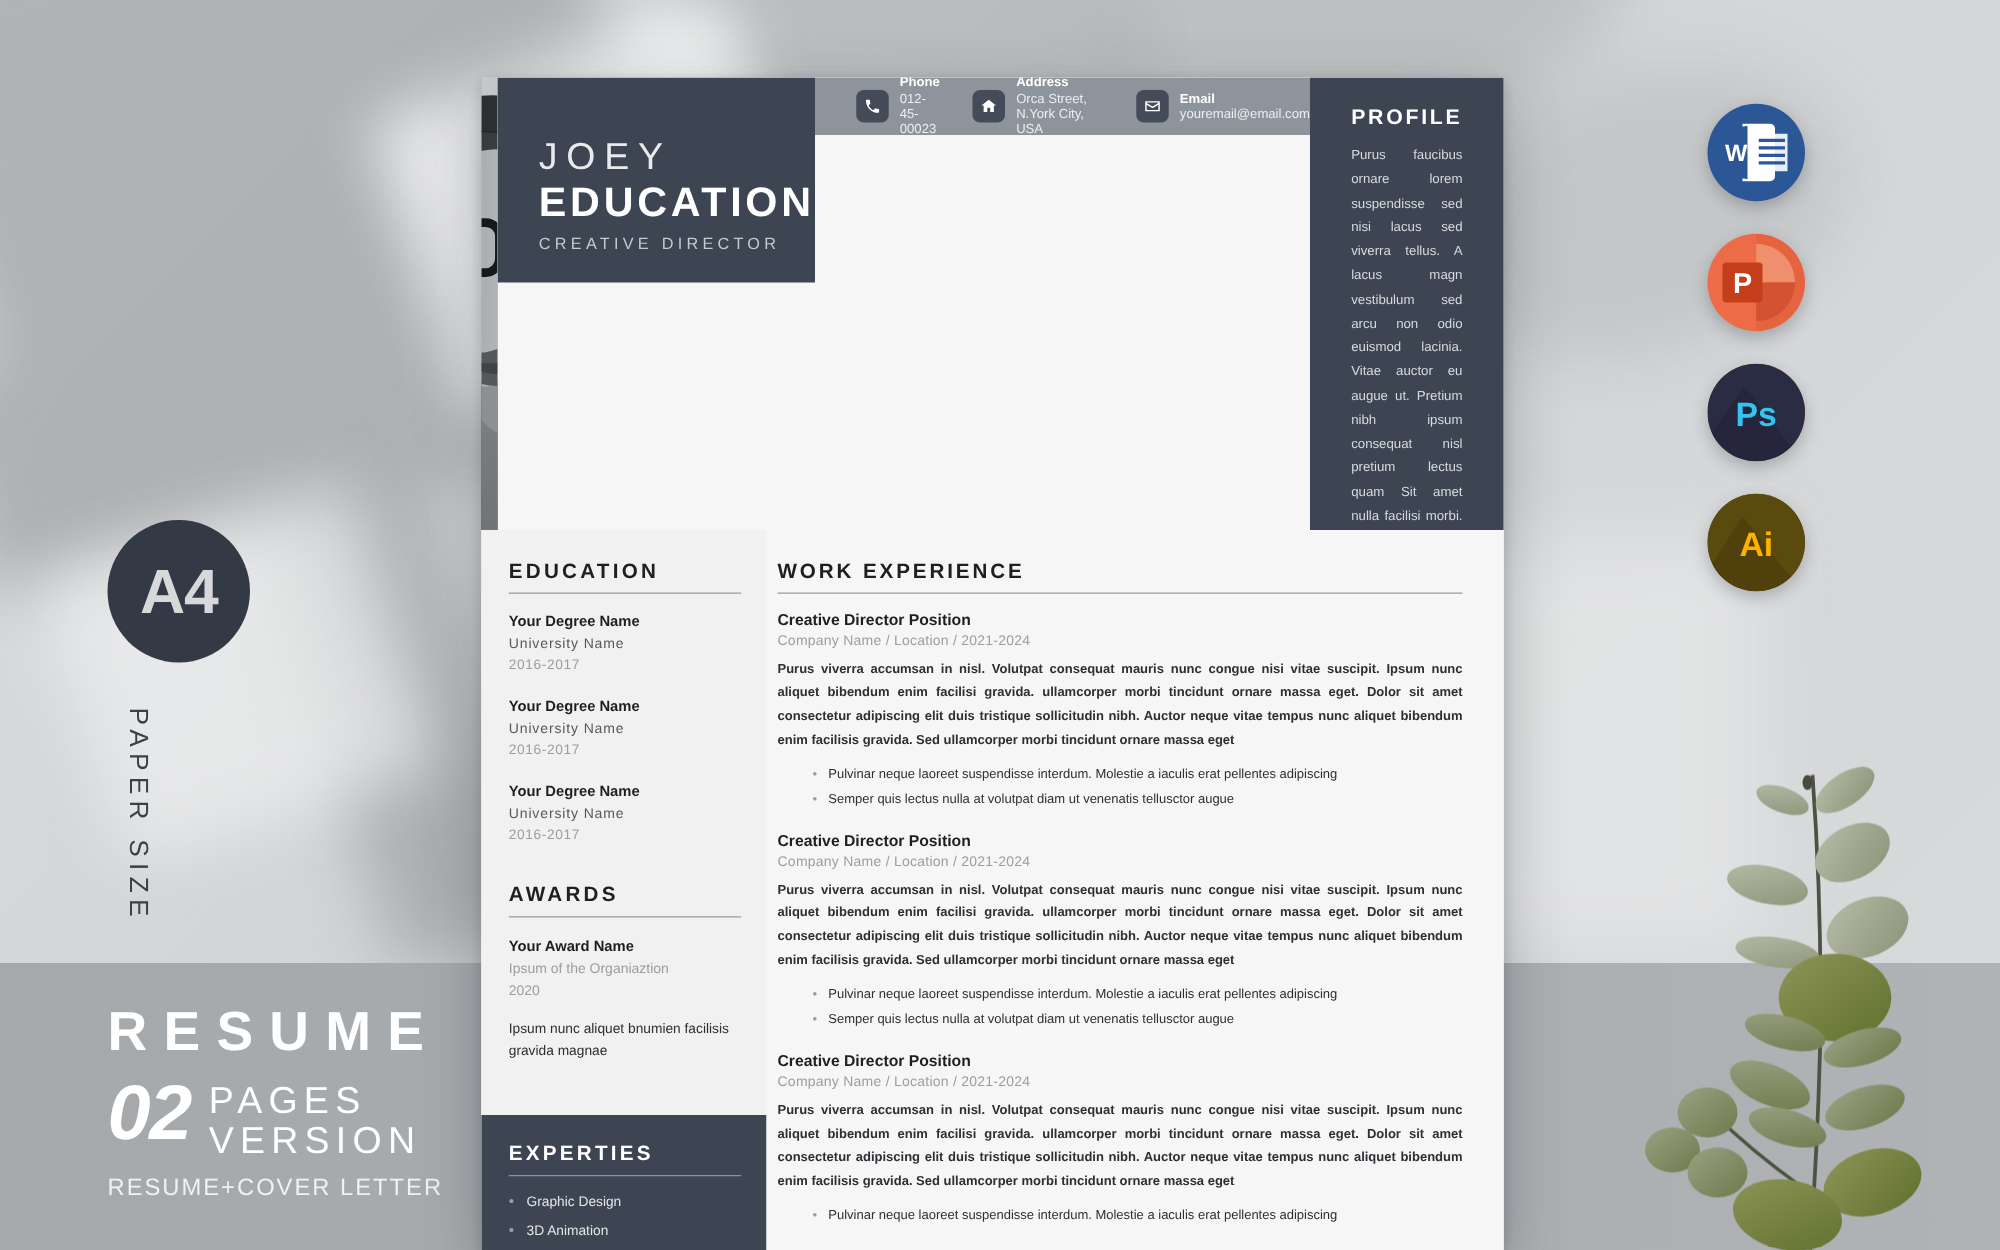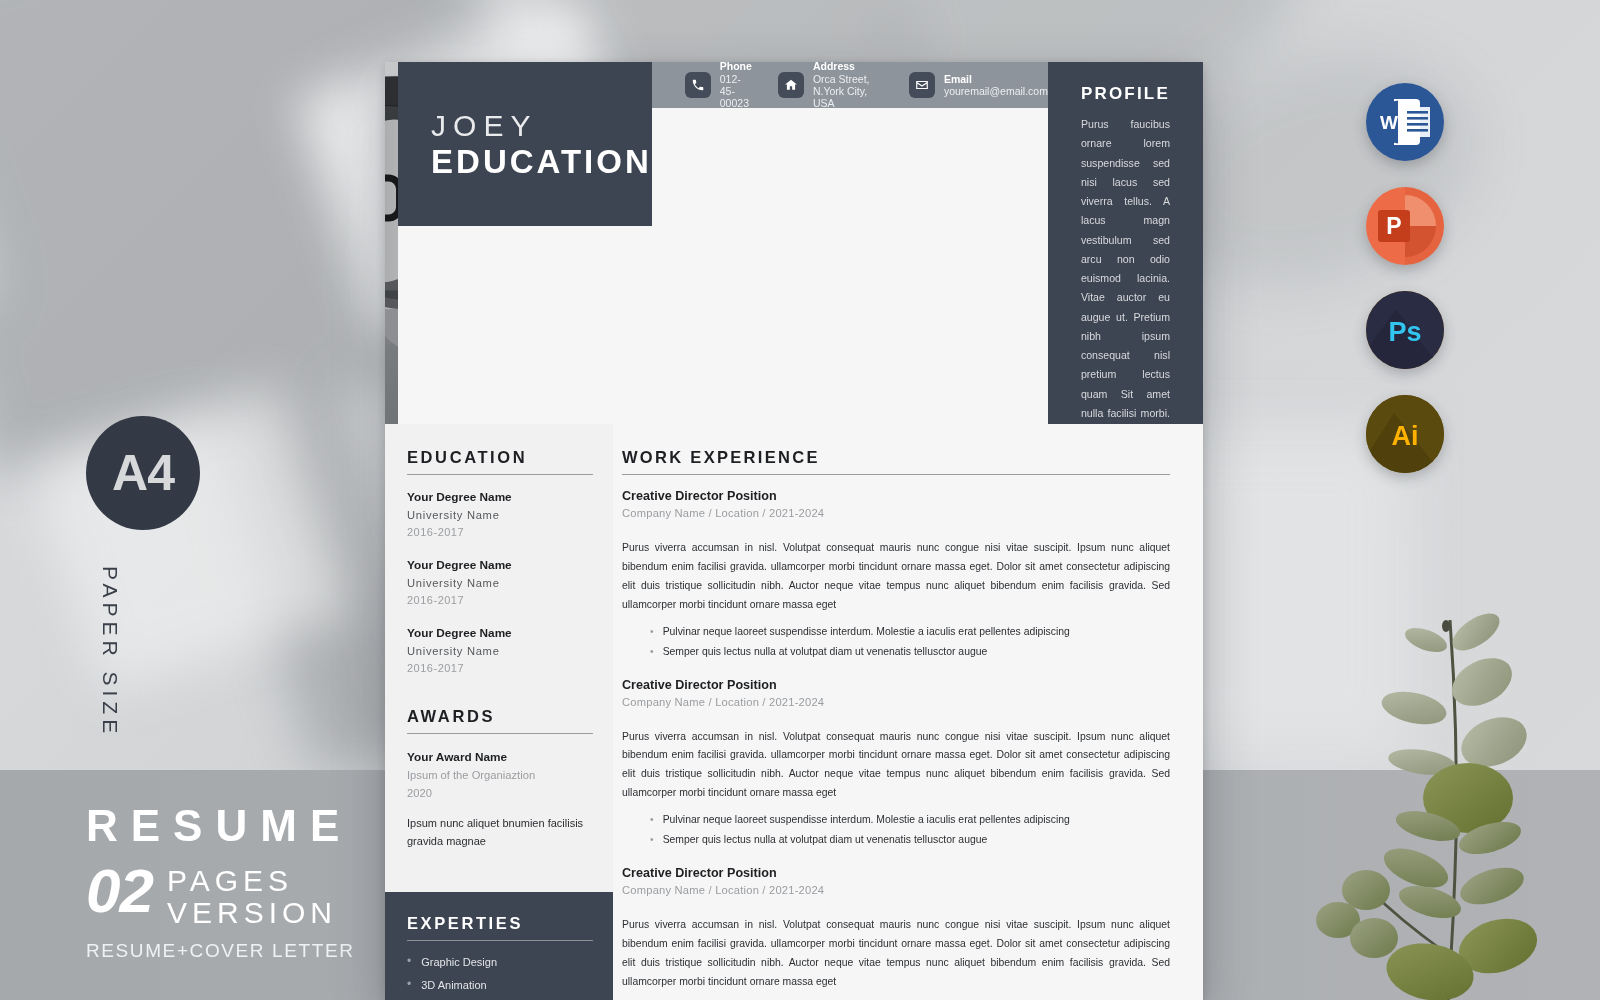--- a/index.html
+++ b/index.html
@@ -135,21 +135,21 @@
   .expbox .sect-h { color:#ffffff; }
   .exp-li { display:flex; align-items:center; font-size:11px; color:#e3e5e7; line-height:1.1; margin-bottom:10px; }
   .exp-li .bl { color:#9aa0a8; margin-right:10px; font-size:12px; }
 
   
   .we-h { font-size:16.5px; font-weight:bold; letter-spacing:2.3px; color:#1d1f22; }
   .we-rule { height:1px; background:#9a9ca0; margin-top:7px; margin-bottom:14px; }
   .job { margin-bottom:17px; }
   .job-title { font-size:12.6px; font-weight:bold; color:#1d1f22; }
   .job-meta { font-size:11.2px; color:#9a9da1; margin-top:4px; letter-spacing:.2px; }
-  .job-body { font-size:10.4px; color:#2c2f33; line-height:1.82; text-align:justify; margin-top:20px; }
+  .job-body { font-size:10.4px; color:#2c2f33; line-height:1.82; text-align:justify; margin-top:8px;font-weight:bold; }
   .job-bul { margin-top:8px; }
   .job-bul div { display:flex; font-size:10.4px; color:#2c2f33; line-height:1.72; margin-bottom:2px; padding-left:28px; }
   .job-bul div .bl { color:#9a9da1; margin-right:9px; }
 
   
   .icons { position:absolute; left:1366px; top:83px; }
   .appicon {
     width:78px; height:78px; border-radius:50%; margin-bottom:26px;
     position:relative; overflow:hidden;
     box-shadow:0 5px 13px rgba(60,64,70,.30);
@@ -264,20 +264,21 @@
 
           <path d="M178 286 L206 362" stroke="#6d7073" stroke-width="3" fill="none" opacity=".8"></path>
           <path d="M44 300 L24 362" stroke="#6d7073" stroke-width="3" fill="none" opacity=".7"></path>
         </svg>
       </div>
 
       <div class="headcol">
         <div class="namebar">
           <div class="fname">JOEY</div>
           <div class="lname">EDUCATION</div>
+          <div class="role">CREATIVE DIRECTOR</div>
         </div>
 
         <div class="contactbar">
           <div class="citem">
             <div class="cic">
               <svg viewBox="0 0 24 24">
                   <path d="M6.6 10.8c1.4 2.8 3.8 5.2 6.6 6.6l2.2-2.2c.3-.3.7-.4 1-.2 1.1.4 2.4.6 3.6.6.6 0 1 .4 1 1V20c0 .6-.4 1-1 1C10.6 21 3 13.4 3 4c0-.6.4-1 1-1h3.5c.6 0 1 .4 1 1 0 1.3.2 2.5.6 3.6.1.3 0 .7-.2 1l-2.3 2.2z"></path>
                 </svg>
             </div>
             <div class="ctext">

